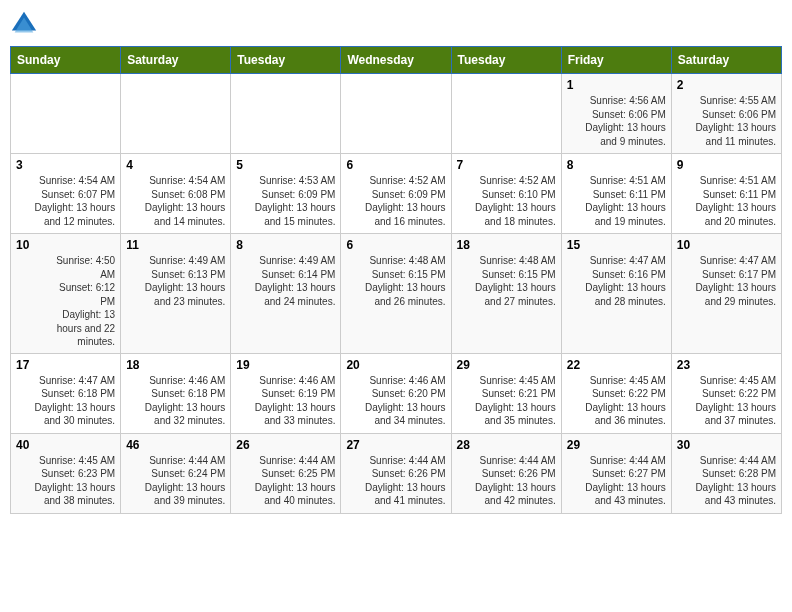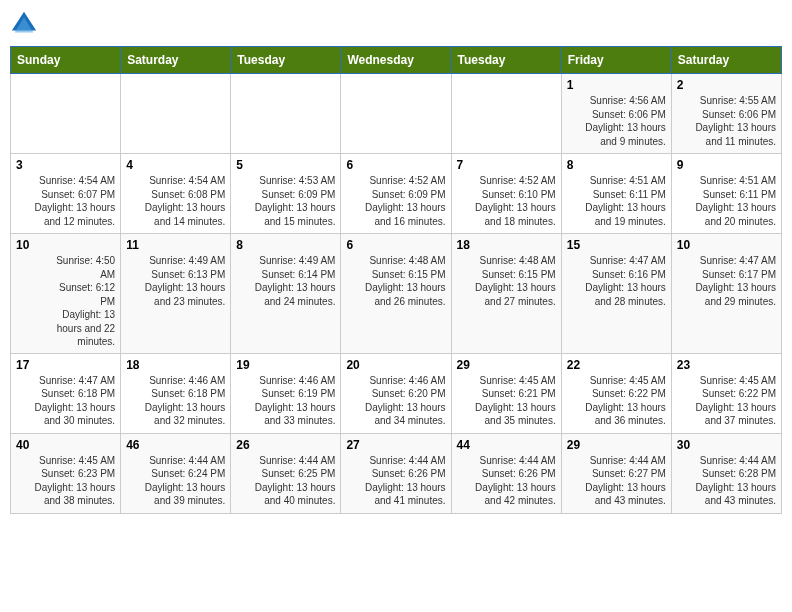--- a/index.html
+++ b/index.html
@@ -290,21 +290,21 @@
 Sunset: 6:25 PM
 Daylight: 13 hours and 40 minutes.</div>
         </td>
         <td>
           <span class="day-number">27</span>
           <div class="day-info" style="white-space: pre-line;">Sunrise: 4:44 AM
 Sunset: 6:26 PM
 Daylight: 13 hours and 41 minutes.</div>
         </td>
         <td>
-          <span class="day-number">44</span>
+          <span class="day-number">28</span>
           <div class="day-info" style="white-space: pre-line;">Sunrise: 4:44 AM
 Sunset: 6:26 PM
 Daylight: 13 hours and 42 minutes.</div>
         </td>
         <td>
           <span class="day-number">29</span>
           <div class="day-info" style="white-space: pre-line;">Sunrise: 4:44 AM
 Sunset: 6:27 PM
 Daylight: 13 hours and 43 minutes.</div>
         </td>

